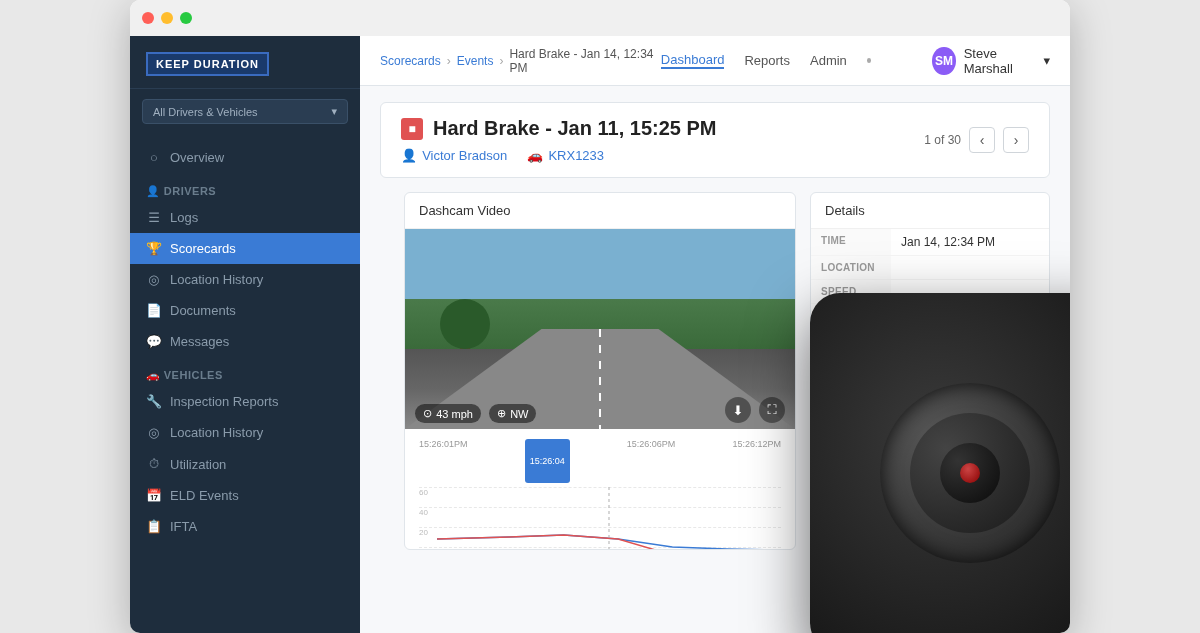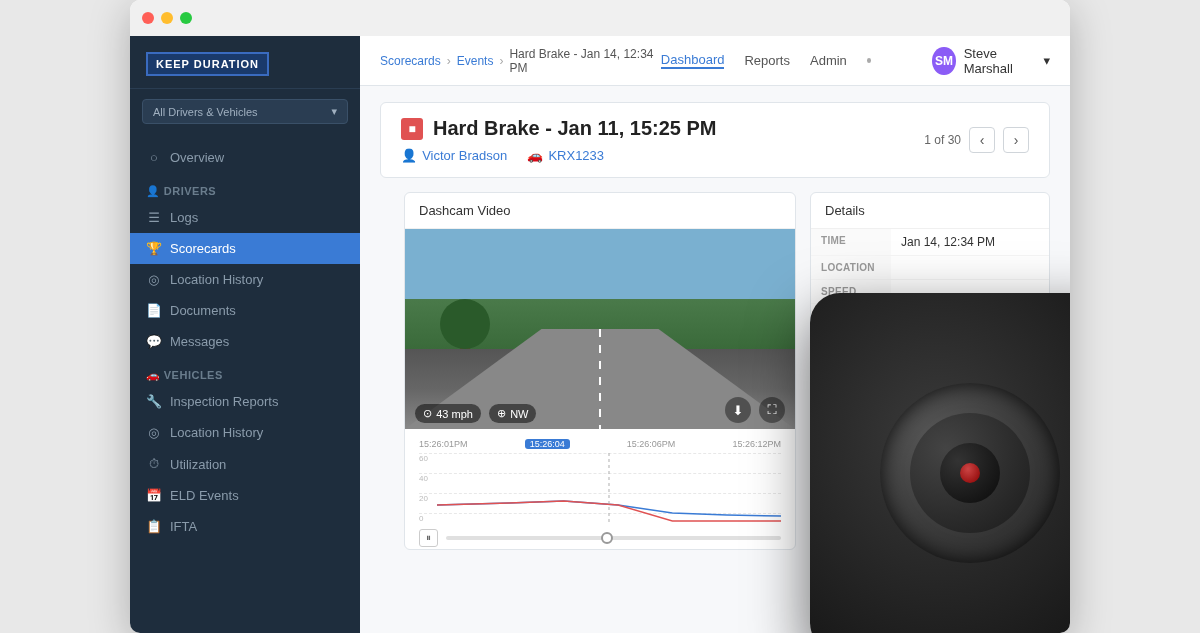--- a/index.html
+++ b/index.html
@@ -658,21 +658,21 @@
                 <div class="video-icons">
                   <button class="video-icon-btn">⬇</button>
                   <button class="video-icon-btn">⛶</button>
                 </div>
               </div>
             </div>
 
             <div class="chart-section">
               <div class="chart-labels">
                 <span>15:26:01PM</span>
-                <span style="color:#3a7bd5;background:#3a7bd5;color:#fff;padding:0 5px;border-radius:3px;">15:26:04</span>
+                <span style="color:#3a7bd5;background:#3a7bd5;color:#fff;padding:17px 5px;border-radius:3px;">15:26:04</span>
                 <span>15:26:06PM</span>
                 <span>15:26:12PM</span>
               </div>
               <div class="chart-area">
                 <div class="chart-grid">
                   <div class="chart-grid-line">
                     <span class="chart-grid-label">60</span>
                   </div>
                   <div class="chart-grid-line">
                     <span class="chart-grid-label">40</span>

